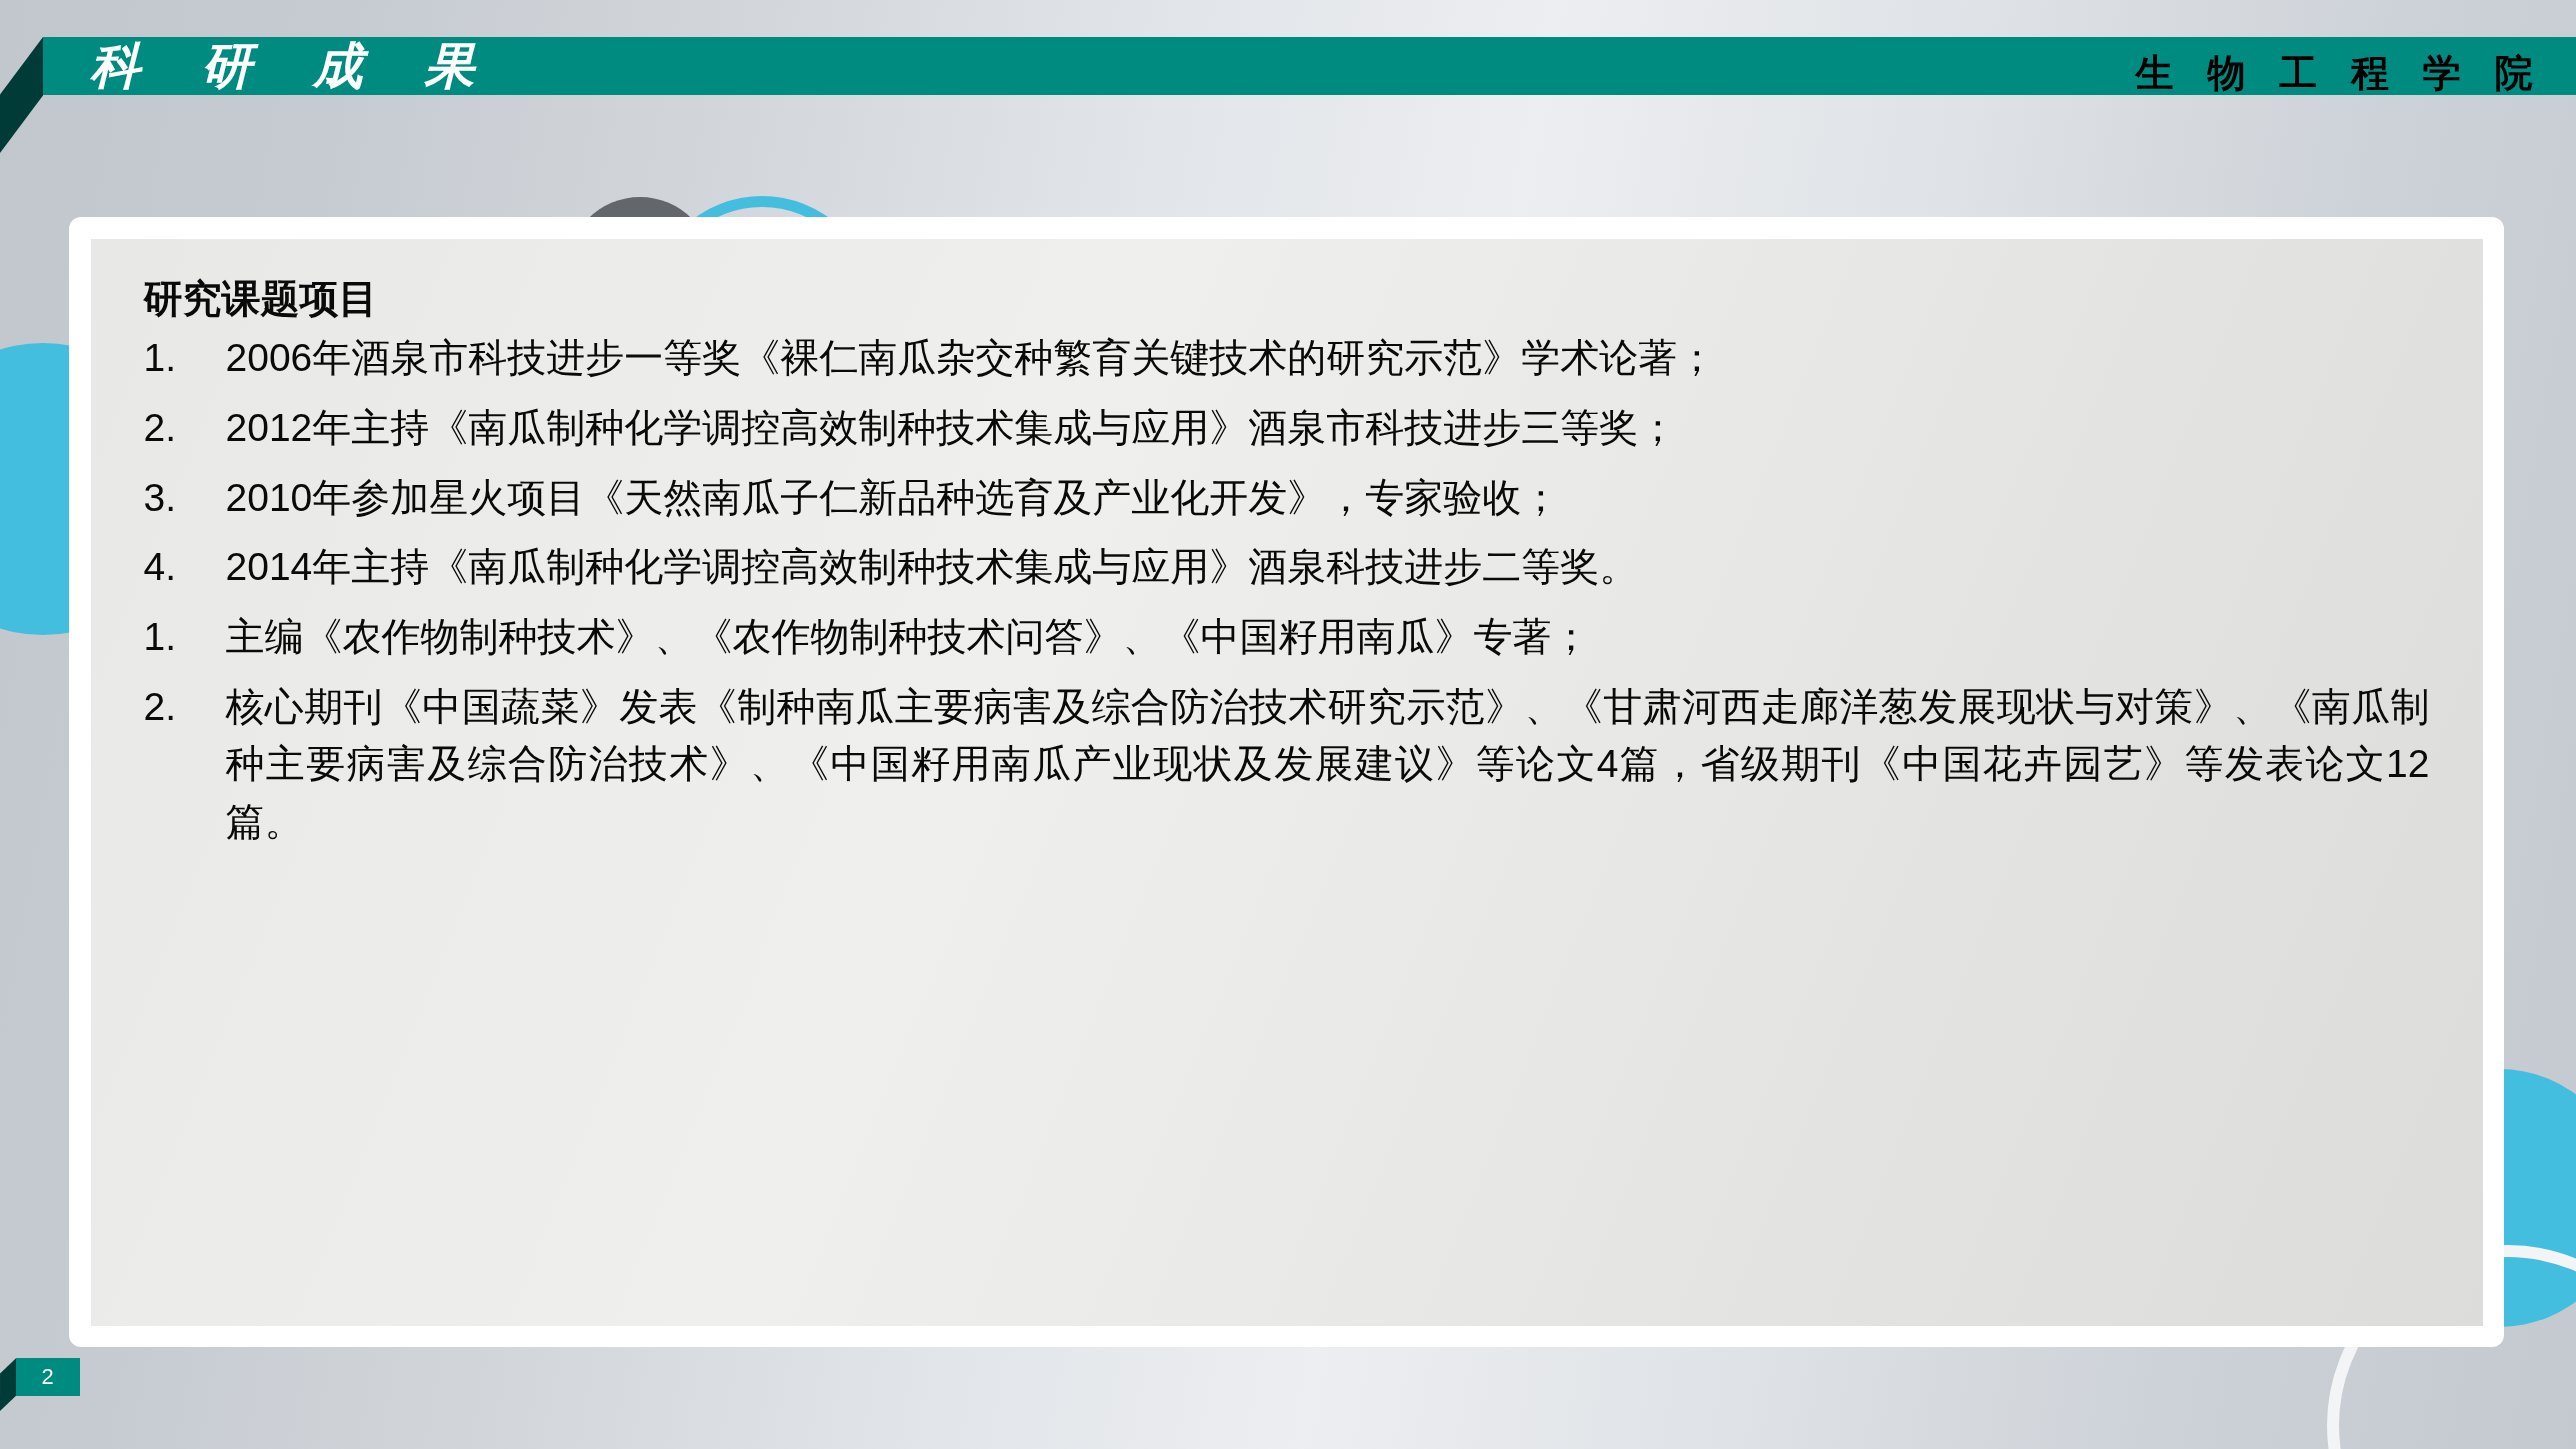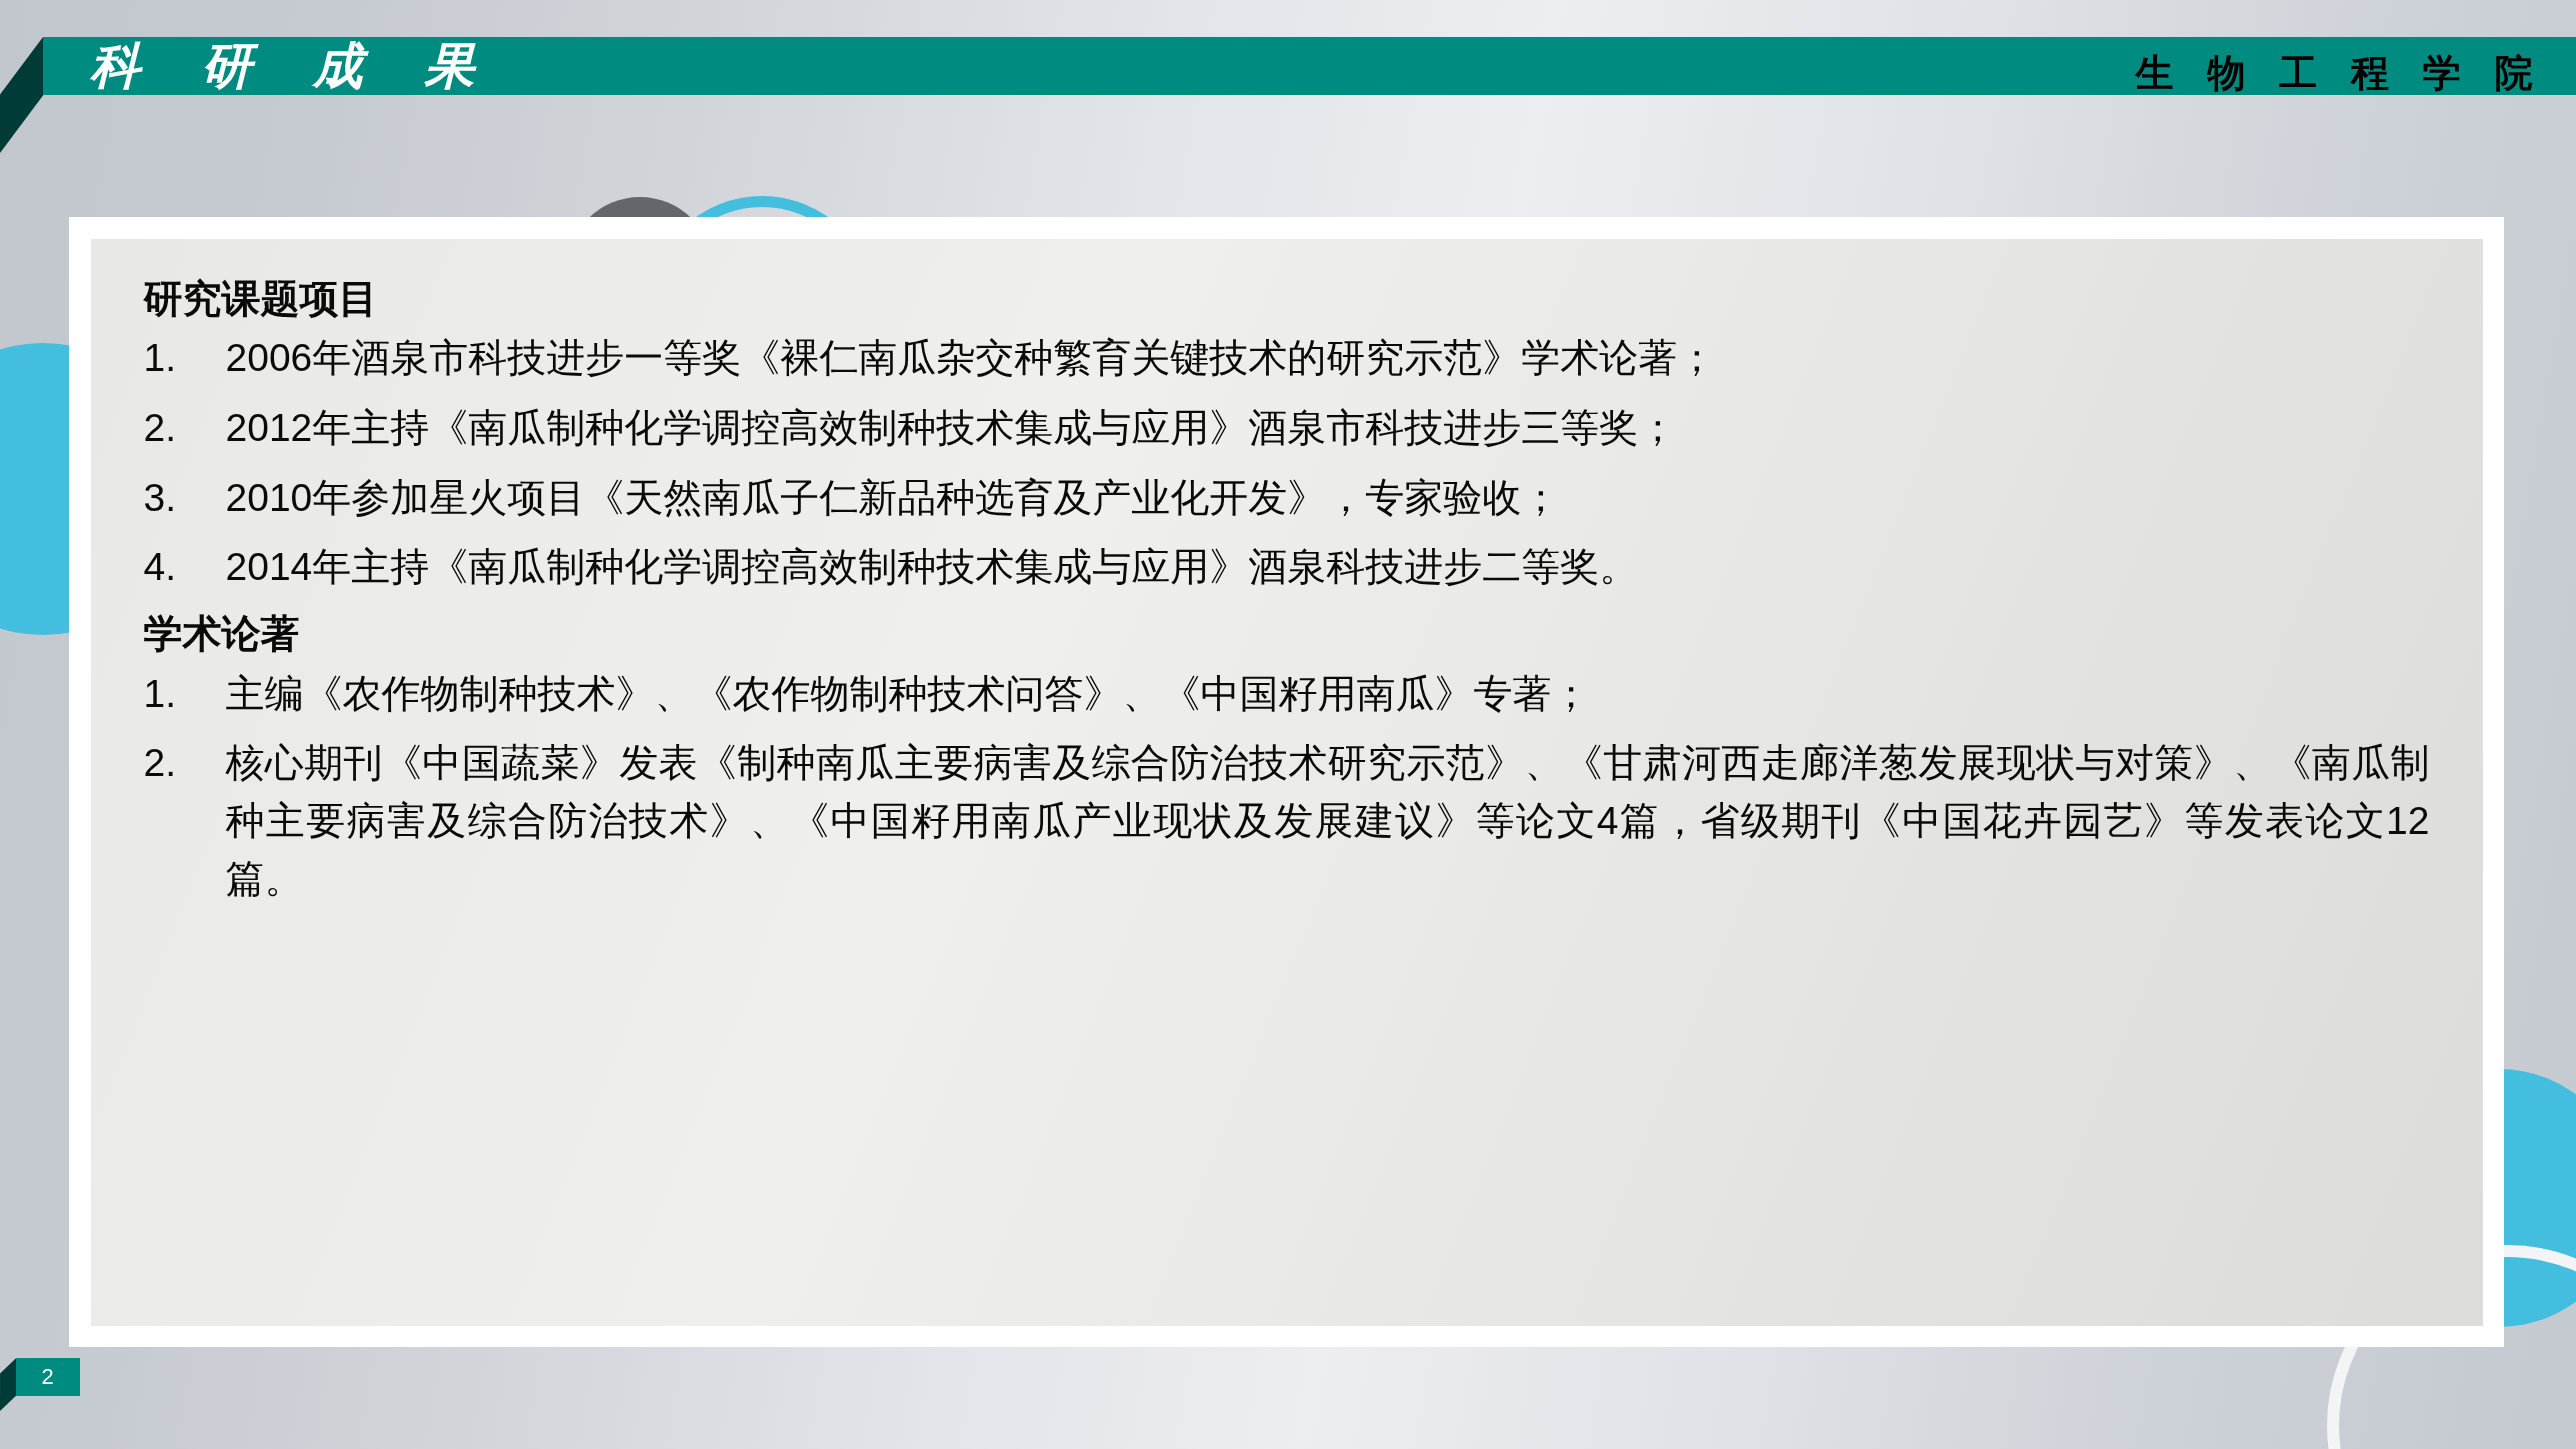--- a/index.html
+++ b/index.html
@@ -129,21 +129,21 @@
   }
 
   
   #content-card {
     position: absolute;
     left: 69px;
     top: 217px;
     width: 2435px;
     height: 1130px;
     background: #ffffff;
-    border-radius: 0;
+    border-radius: 12px;
     padding: 21.5px;
     box-sizing: border-box;
     z-index: 10;
   }
   #content-panel {
     width: 100%;
     height: 100%;
     box-sizing: border-box;
     background: linear-gradient(112deg,
         #e8e8e6 0%,
@@ -249,21 +249,20 @@
         <li class="list-item">
           <span class="item-num">3.</span>
           <span class="item-text">2010年参加星火项目《天然南瓜子仁新品种选育及产业化开发》，专家验收；</span>
         </li>
         <li class="list-item">
           <span class="item-num">4.</span>
           <span class="item-text">2014年主持《南瓜制种化学调控高效制种技术集成与应用》酒泉科技进步二等奖。</span>
         </li>
       </ul>
 
-      <div class="section-heading" id="heading-publications">学术论著</div>
 
       <ul class="list" id="list-publications">
         <li class="list-item">
           <span class="item-num">1.</span>
           <span class="item-text">主编《农作物制种技术》、《农作物制种技术问答》、《中国籽用南瓜》专著；</span>
         </li>
         <li class="list-item">
           <span class="item-num">2.</span>
           <span class="item-text">核心期刊《中国蔬菜》发表《制种南瓜主要病害及综合防治技术研究示范》、《甘肃河西走廊洋葱发展现状与对策》、《南瓜制种主要病害及综合防治技术》、《中国籽用南瓜产业现状及发展建议》等论文4篇，省级期刊《中国花卉园艺》等发表论文12篇。</span>
         </li>

